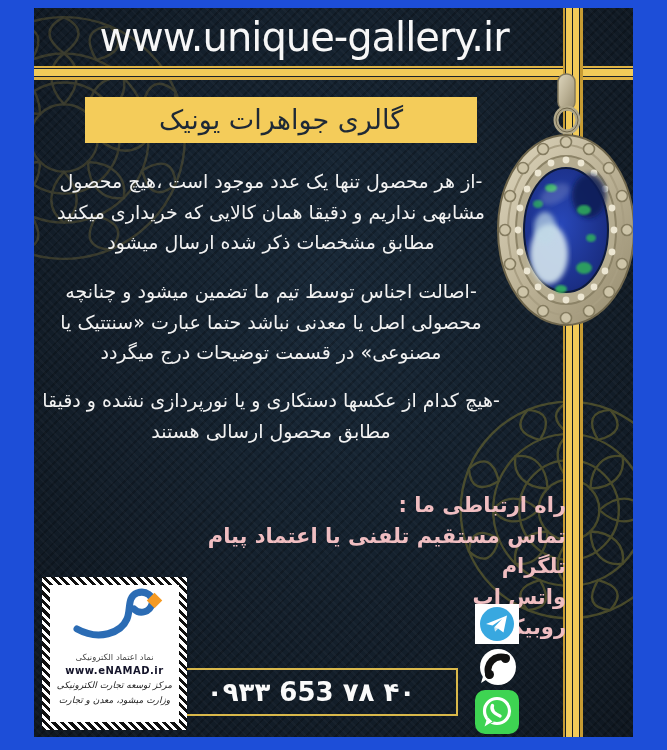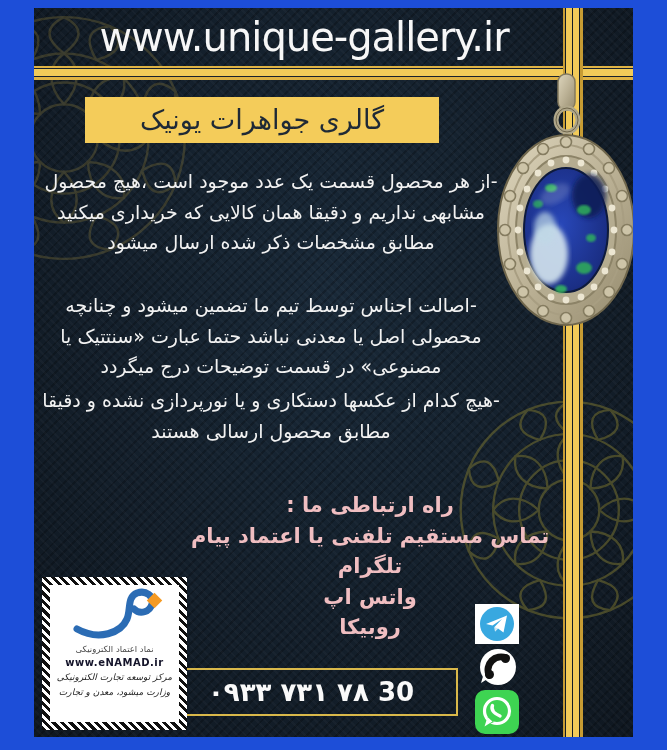--- a/index.html
+++ b/index.html
@@ -30,49 +30,49 @@
     background:linear-gradient(90deg,
       #c79c33 0 2px,#131c26 2px 3.5px,#f2cb59 3.5px 9px,#131c26 9px 10.5px,
       #f2cb59 10.5px 16px,#131c26 16px 17.5px,#c79c33 17.5px 20px);
     z-index:3;
   }
   .site-url{
     position:absolute;left:0;top:2px;width:540px;height:54px;line-height:54px;
     text-align:center;color:#f7f7f7;font-size:40px;letter-spacing:-1px;z-index:4;
   }
   .badge{
-    position:absolute;left:51px;top:89px;width:354px;height:46px;line-height:46px;
+    position:absolute;left:51px;top:89px;width:392px;height:46px;line-height:46px;
     background:#f4cc5a;color:#1e2936;text-align:center;font-size:27px;z-index:4;
     direction:rtl;
   }
   .para{
     position:absolute;left:2px;width:470px;direction:rtl;text-align:center;
     color:#f2f2f2;font-size:19px;line-height:30.5px;z-index:4;
   }
-  .p1{top:158px;} .p2{top:268px;margin-top:14px;} .p3{top:377px;}
+  .p1{top:158px;} .p2{top:268px;} .p3{top:377px;}
   .contact{
-    position:absolute;left:140px;top:482px;width:392px;direction:rtl;text-align:center;
+    position:absolute;left:140px;top:482px;width:392px;direction:rtl;
     color:#f0bec1;font-weight:bold;font-size:21px;line-height:30.5px;z-index:4;
   }
   .contact span{display:block;}
   .phone-box{
     position:absolute;left:130px;top:660px;width:290px;height:44px;
     border:2px solid #d9b84a;z-index:4;text-align:center;
   }
   .phone-num{
     display:block;width:100%;line-height:44px;color:#fafafa;
     font-size:26px;font-weight:bold;letter-spacing:3px;direction:ltr;
   }
   .enamad{
     position:absolute;left:8px;top:569px;width:145px;height:153px;background:#ffffff;
     border:8px solid;z-index:4;box-sizing:border-box;text-align:center;
     border-image:repeating-linear-gradient(45deg,#101010 0 3px,#ffffff 3px 6px) 8;
   }
   .enamad-logo{display:block;margin:2px auto 0 auto;}
-  .en-title{font-size:8.5px;color:#4a4a4a;direction:rtl;margin-top:5px;}
+  .en-title{font-size:8.5px;color:#4a4a4a;direction:rtl;margin-top:13px;}
   .en-url{font-size:10px;color:#14142a;font-weight:bold;margin-top:3px;letter-spacing:.5px;}
   .en-iss{font-size:9px;color:#222;direction:rtl;font-style:italic;margin-top:3px;line-height:12px;}
   .icon{position:absolute;z-index:5;}
   .tg-wrap{left:441px;top:596px;width:44px;height:40px;background:#ffffff;
     display:flex;align-items:center;justify-content:center;}
   .ph-wrap{left:441px;top:640px;width:44px;height:42px;}
   .wa-wrap{left:441px;top:682px;width:44px;height:44px;}
   .pendant{position:absolute;left:455px;top:60px;z-index:4;}
 </style>
 </head>
@@ -140,34 +140,34 @@
           <use href="#pl2B" transform="rotate(337.5)"></use>
       </g>
     </svg>
 
     <div class="hband"></div>
     <div class="vband"></div>
 
     <div class="site-url">www.unique-gallery.ir</div>
     <div class="badge" dir="rtl">گالری جواهرات یونیک</div>
 
-    <div class="para p1" dir="rtl">-از هر محصول قسمت یک عدد موجود است ،هیچ محصول مشابهی نداریم و دقیقا همان کالایی که خریداری میکنید مطابق مشخصات ذکر شده ارسال میشود</div>
+    <div class="para p1" dir="rtl">-از هر محصول تنها یک عدد موجود است ،هیچ محصول مشابهی نداریم و دقیقا همان کالایی که خریداری میکنید مطابق مشخصات ذکر شده ارسال میشود</div>
     <div class="para p2" dir="rtl">-اصالت اجناس توسط تیم ما تضمین میشود و چنانچه محصولی اصل یا معدنی نباشد حتما عبارت «سنتتیک یا مصنوعی» در قسمت توضیحات درج میگردد</div>
     <div class="para p3" dir="rtl">-هیچ کدام از عکسها دستکاری و یا نورپردازی نشده و دقیقا مطابق محصول ارسالی هستند</div>
 
     <div class="contact" dir="rtl">
       <span>راه ارتباطی ما :</span>
       <span>تماس مستقیم تلفنی یا اعتماد پیام</span>
       <span>تلگرام</span>
       <span>واتس اپ</span>
       <span>روبیکا</span>
     </div>
 
     <div class="phone-box">
-      <span class="phone-num">۰۹۳۳ ۷۳۱ ۷۸ 30</span>
+      <span class="phone-num">۰۹۳۳ 653 ۷۸ ۴۰</span>
     </div>
 
     <div class="enamad">
       <svg class="enamad-logo" width="100" height="52" viewBox="0 0 100 52">
         <path d="M12 42 C34 54 56 46 62 32 C66 22 62 10 72 6 C81 3 89 9 87 17 C85 25 75 28 69 22" fill="none" stroke="#2b6cb4" stroke-width="7" stroke-linecap="round"></path>
         <rect x="84" y="8" width="11" height="11" transform="rotate(45 89.5 13.5)" fill="#f59a23"></rect>
       </svg>
       <div class="en-title" dir="rtl">نماد اعتماد الکترونیکی</div>
       <div class="en-url">www.eNAMAD.ir</div>
       <div class="en-iss" dir="rtl">مرکز توسعه تجارت الکترونیکی</div>

